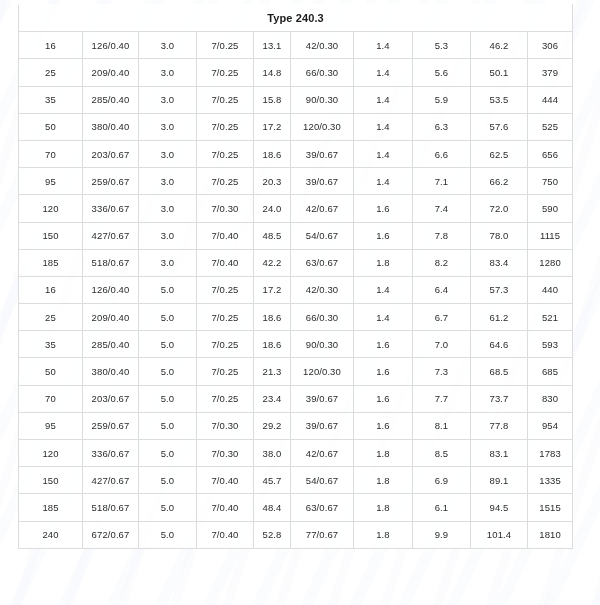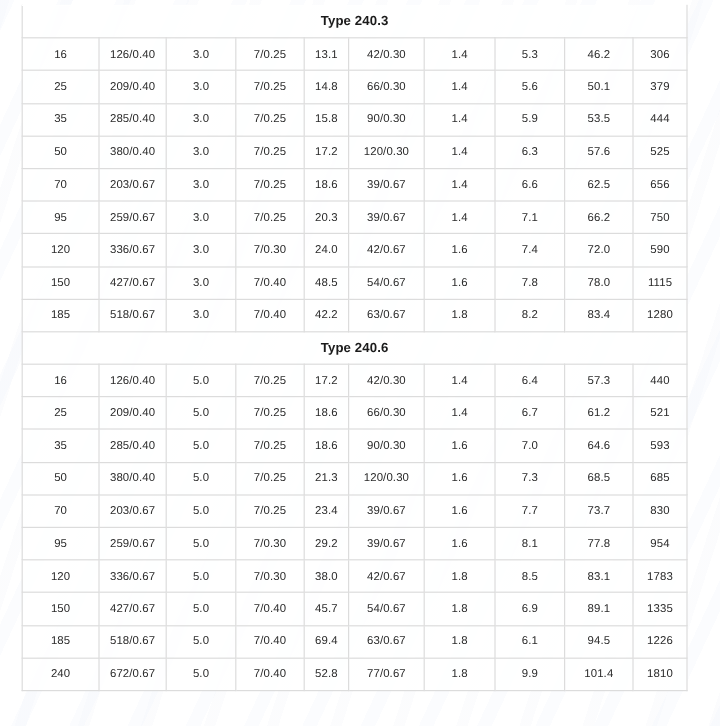--- a/index.html
+++ b/index.html
@@ -219,23 +219,20 @@
           <td>3.0</td>
           <td>7/0.40</td>
           <td>42.2</td>
           <td>63/0.67</td>
           <td>1.8</td>
           <td>8.2</td>
           <td>83.4</td>
           <td>1280</td>
         </tr>
         <tr>
-          <td class="section-title" colspan="10">Type 240.6</td>
-        </tr>
-        <tr>
           <td>16</td>
           <td>126/0.40</td>
           <td>5.0</td>
           <td>7/0.25</td>
           <td>17.2</td>
           <td>42/0.30</td>
           <td>1.4</td>
           <td>6.4</td>
           <td>57.3</td>
           <td>440</td>
@@ -322,26 +319,26 @@
           <td>1.8</td>
           <td>6.9</td>
           <td>89.1</td>
           <td>1335</td>
         </tr>
         <tr>
           <td>185</td>
           <td>518/0.67</td>
           <td>5.0</td>
           <td>7/0.40</td>
-          <td>69.4</td>
+          <td>48.4</td>
           <td>63/0.67</td>
           <td>1.8</td>
           <td>6.1</td>
           <td>94.5</td>
-          <td>1226</td>
+          <td>1515</td>
         </tr>
         <tr>
           <td>240</td>
           <td>672/0.67</td>
           <td>5.0</td>
           <td>7/0.40</td>
           <td>52.8</td>
           <td>77/0.67</td>
           <td>1.8</td>
           <td>9.9</td>

